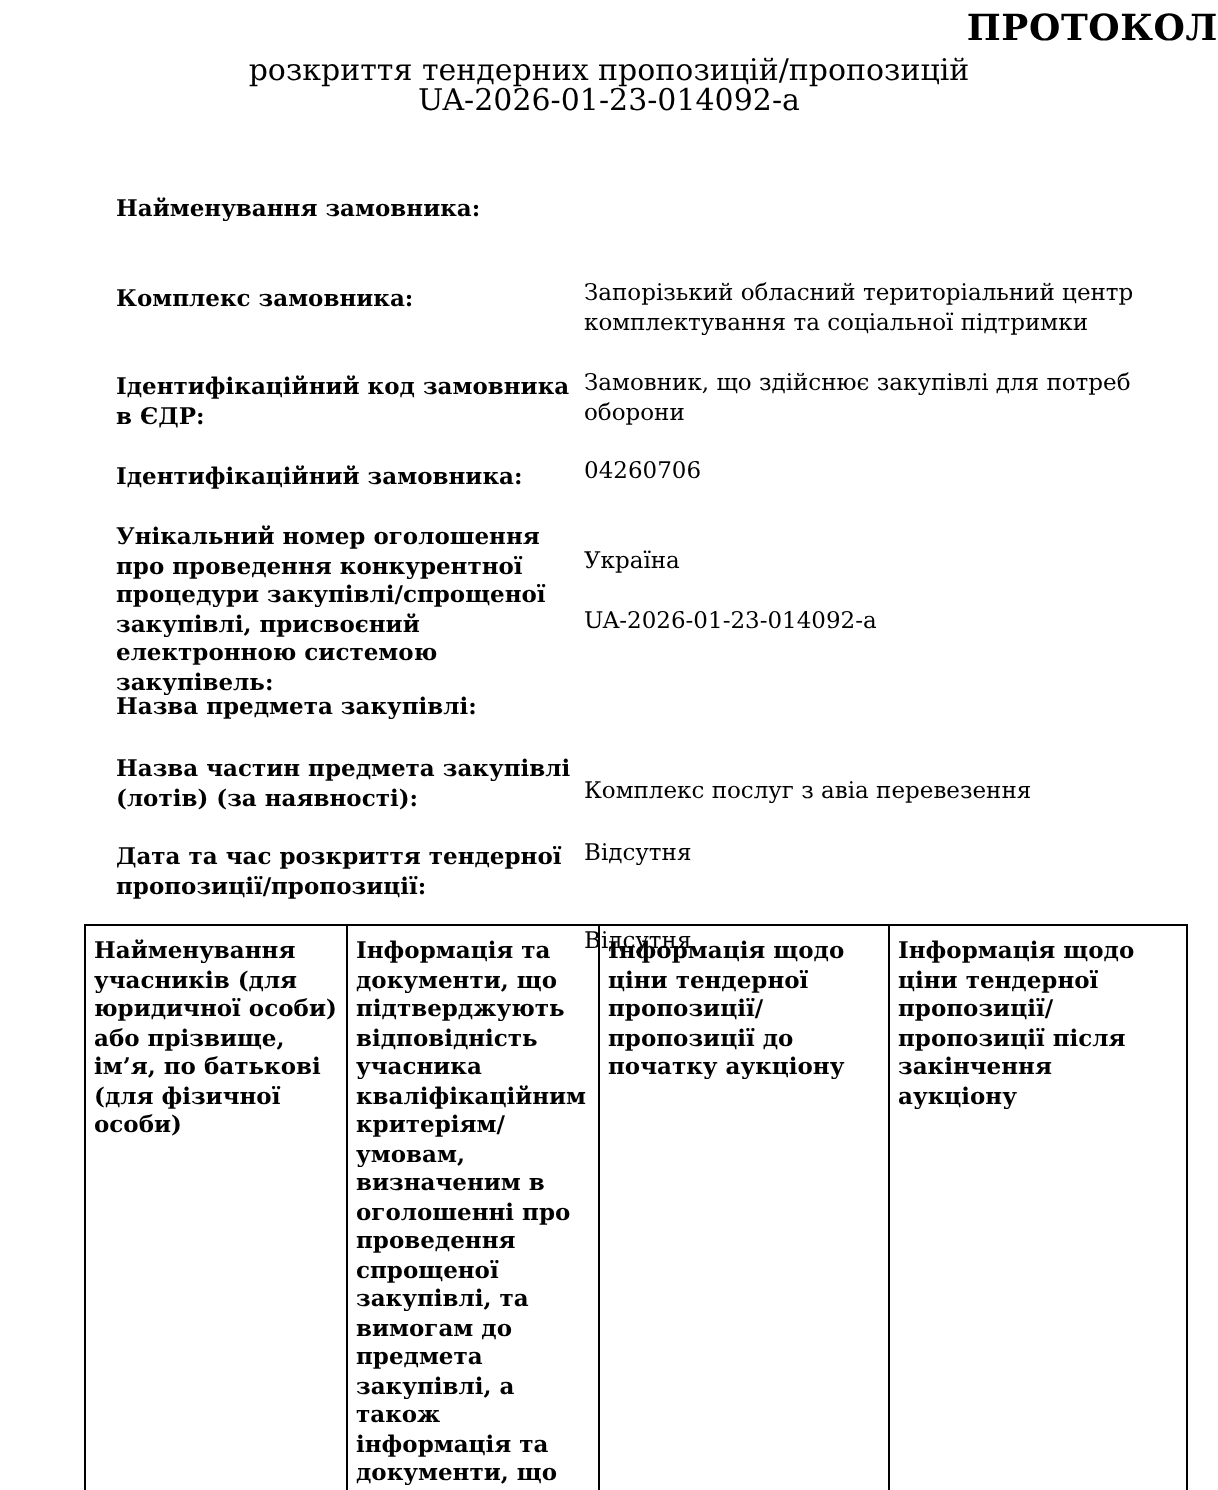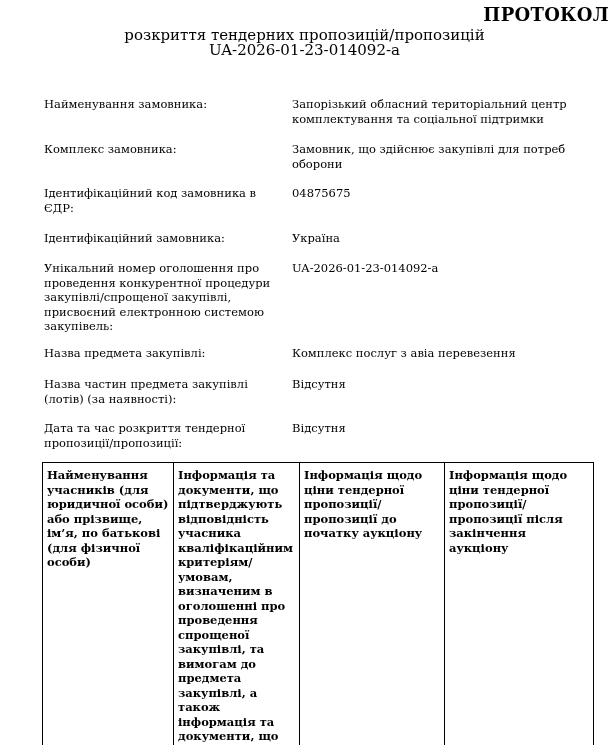--- a/index.html
+++ b/index.html
@@ -12,22 +12,22 @@
       font-family: "DejaVu Serif", serif; font-weight: bold; font-size: 18px; letter-spacing: 0.3px;
     }
     .subtitle {
       position: absolute; left: 0; width: 609px; text-align: center;
       font-size: 15px; line-height: 15px;
     }
     .sub1 { top: 28px; }
     .sub2 { top: 43px; }
 
     .info-row { position: absolute; left: 44px; width: 530px; font-size: 11.5px; line-height: 14.5px; }
-    .info-label { position: absolute; left: 0; width: 230px; font-weight: normal; }
-    .info-value { position: absolute; left: 248px; width: 280px; }
+    .info-label { position: absolute; left: 14px; width: 230px; font-weight: bold; }
+    .info-value { position: absolute; left: 248px; width: 280px; margin-top: 42px; }
 
     .grid {
       position: absolute; left: 42px; top: 462px; width: 551px; height: 290px;
       border: 1px solid #000; border-collapse: collapse; table-layout: fixed;
     }
     .grid td {
       border: 1px solid #000; vertical-align: top; padding: 5px 4px 0 4px;
       font-weight: bold; font-size: 11.5px; line-height: 14.5px;
     }
   </style>
@@ -41,21 +41,21 @@
 <div class="info-row" style="top:97px;">
   <div class="info-label">Найменування замовника:</div>
   <div class="info-value">Запорізький обласний територіальний центр комплектування та соціальної підтримки</div>
 </div>
 <div class="info-row" style="top:142px;">
   <div class="info-label">Комплекс замовника:</div>
   <div class="info-value">Замовник, що здійснює закупівлі для потреб оборони</div>
 </div>
 <div class="info-row" style="top:186px;">
   <div class="info-label">Ідентифікаційний код замовника в ЄДР:</div>
-  <div class="info-value">04875675</div>
+  <div class="info-value">04260706</div>
 </div>
 <div class="info-row" style="top:231px;">
   <div class="info-label">Ідентифікаційний замовника:</div>
   <div class="info-value">Україна</div>
 </div>
 <div class="info-row" style="top:261px;">
   <div class="info-label">Унікальний номер оголошення про проведення конкурентної процедури закупівлі/спрощеної закупівлі, присвоєний електронною системою закупівель:</div>
   <div class="info-value">UA-2026-01-23-014092-a</div>
 </div>
 <div class="info-row" style="top:346px;">

